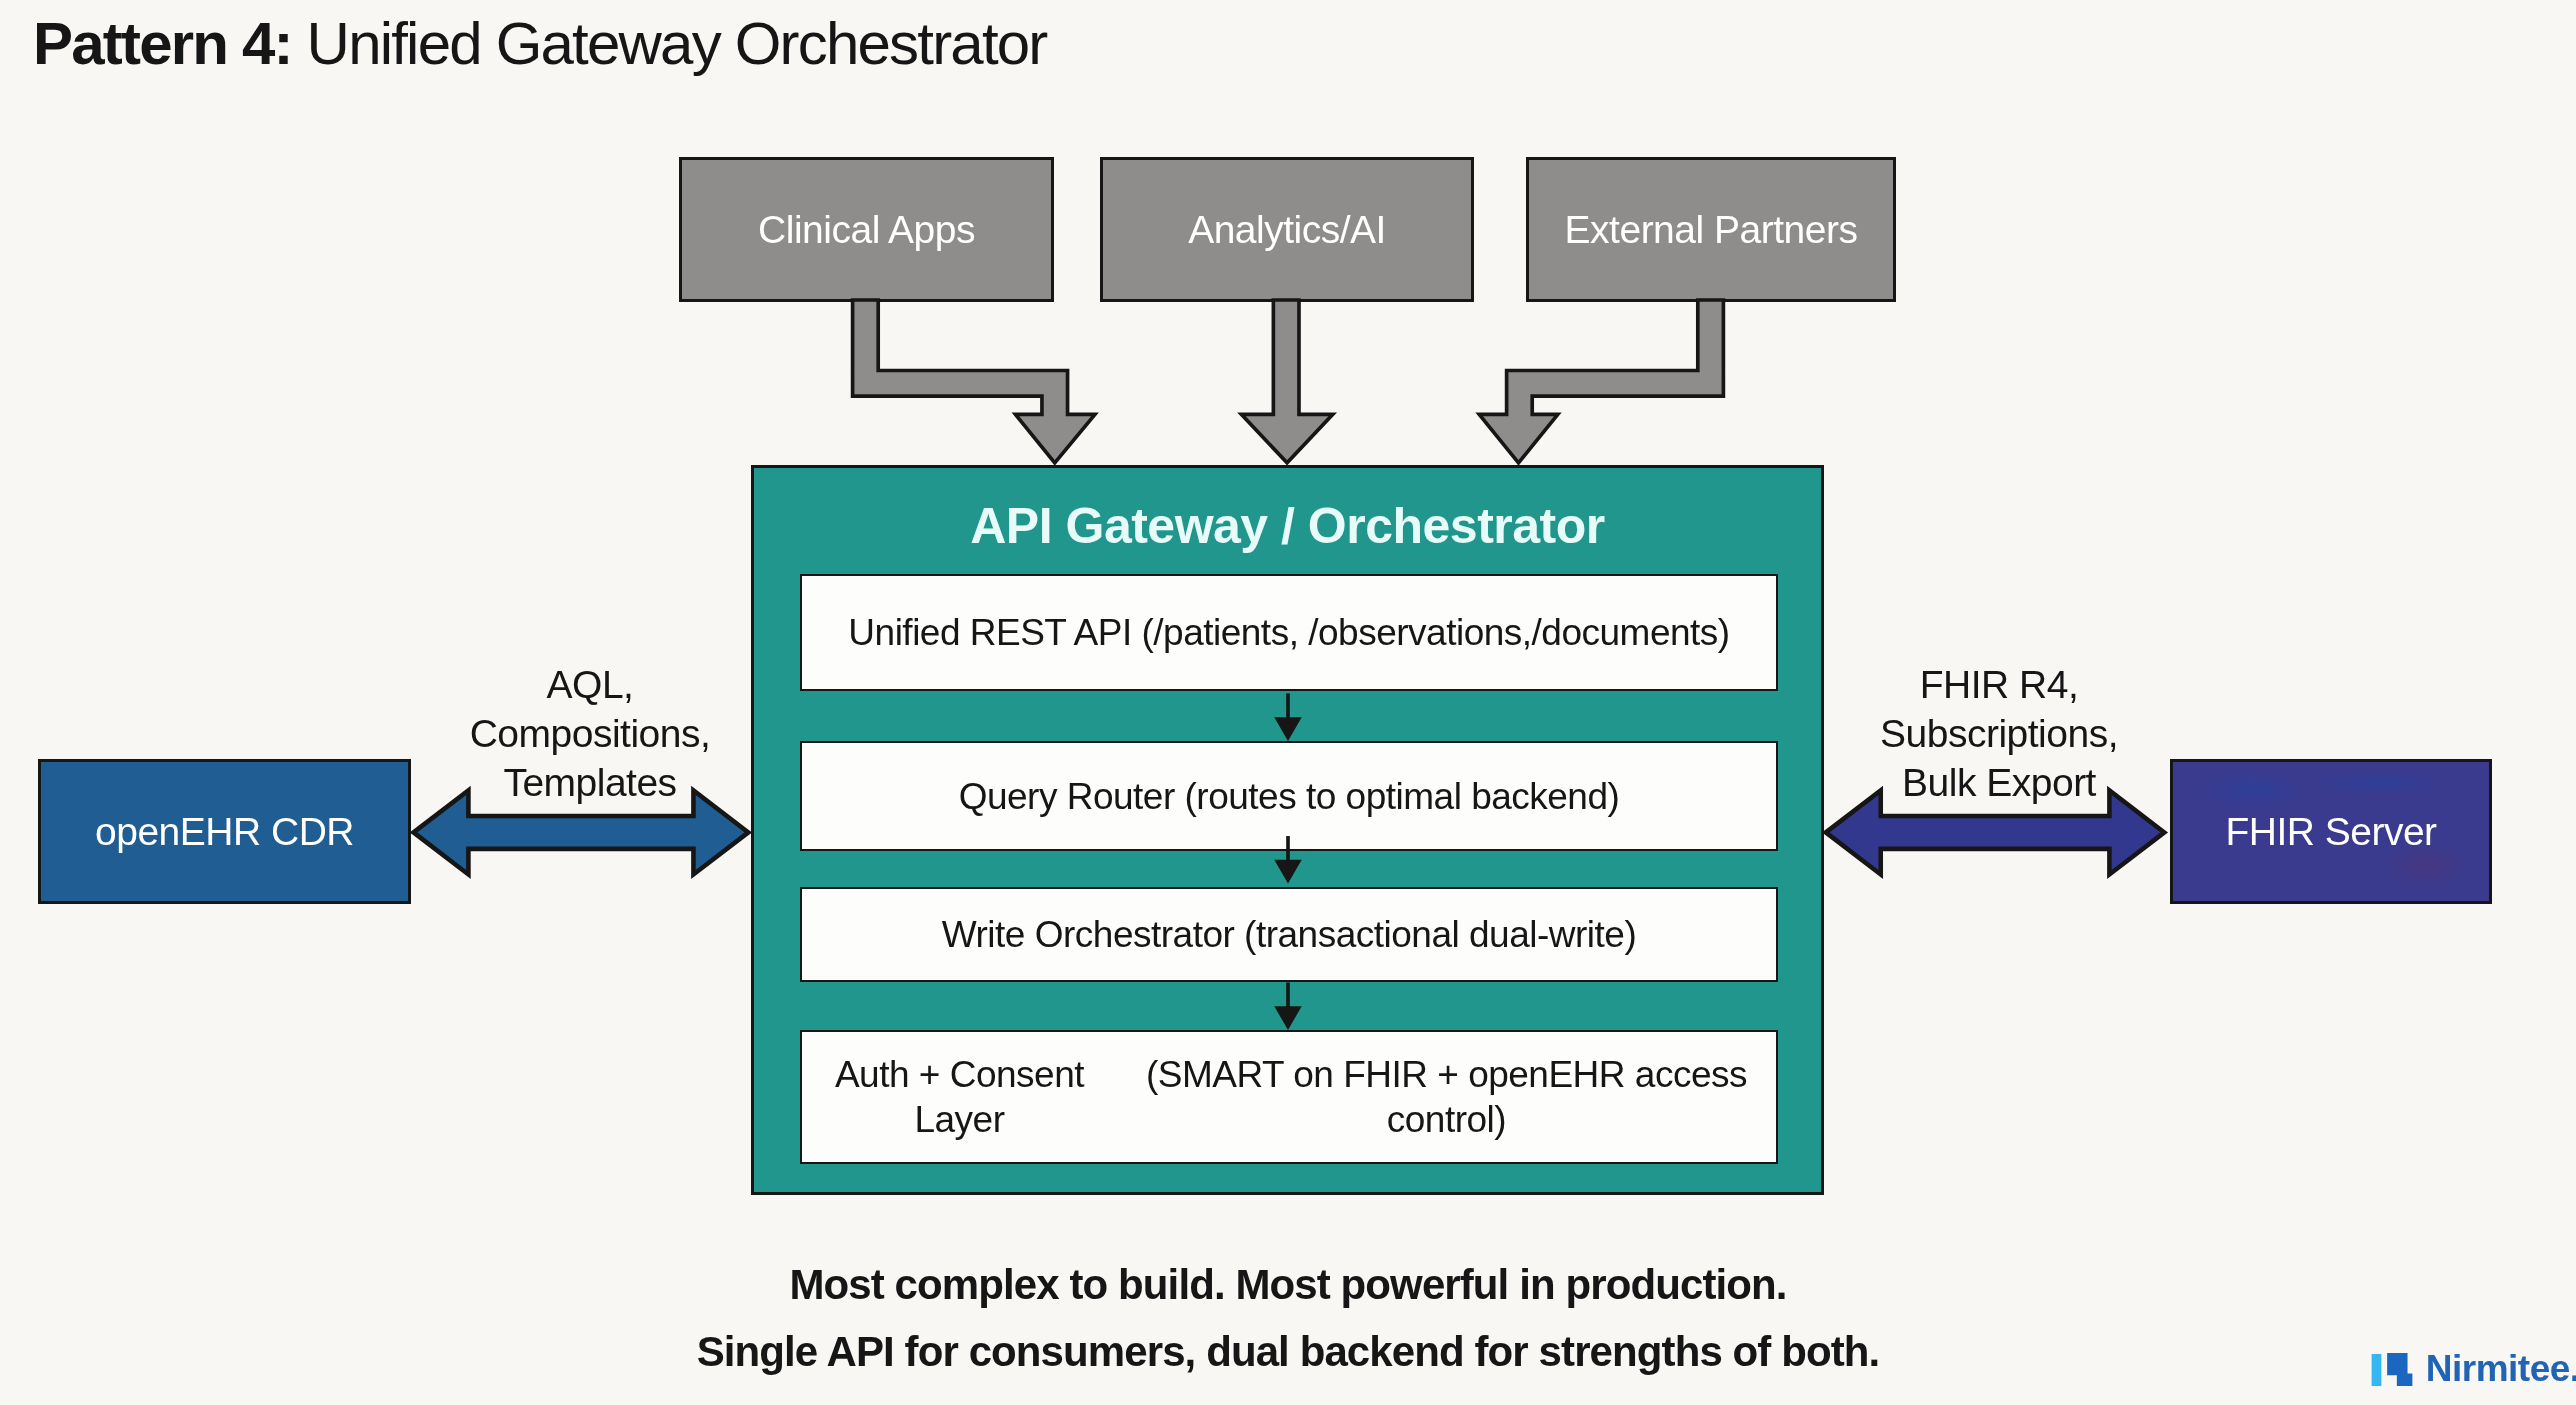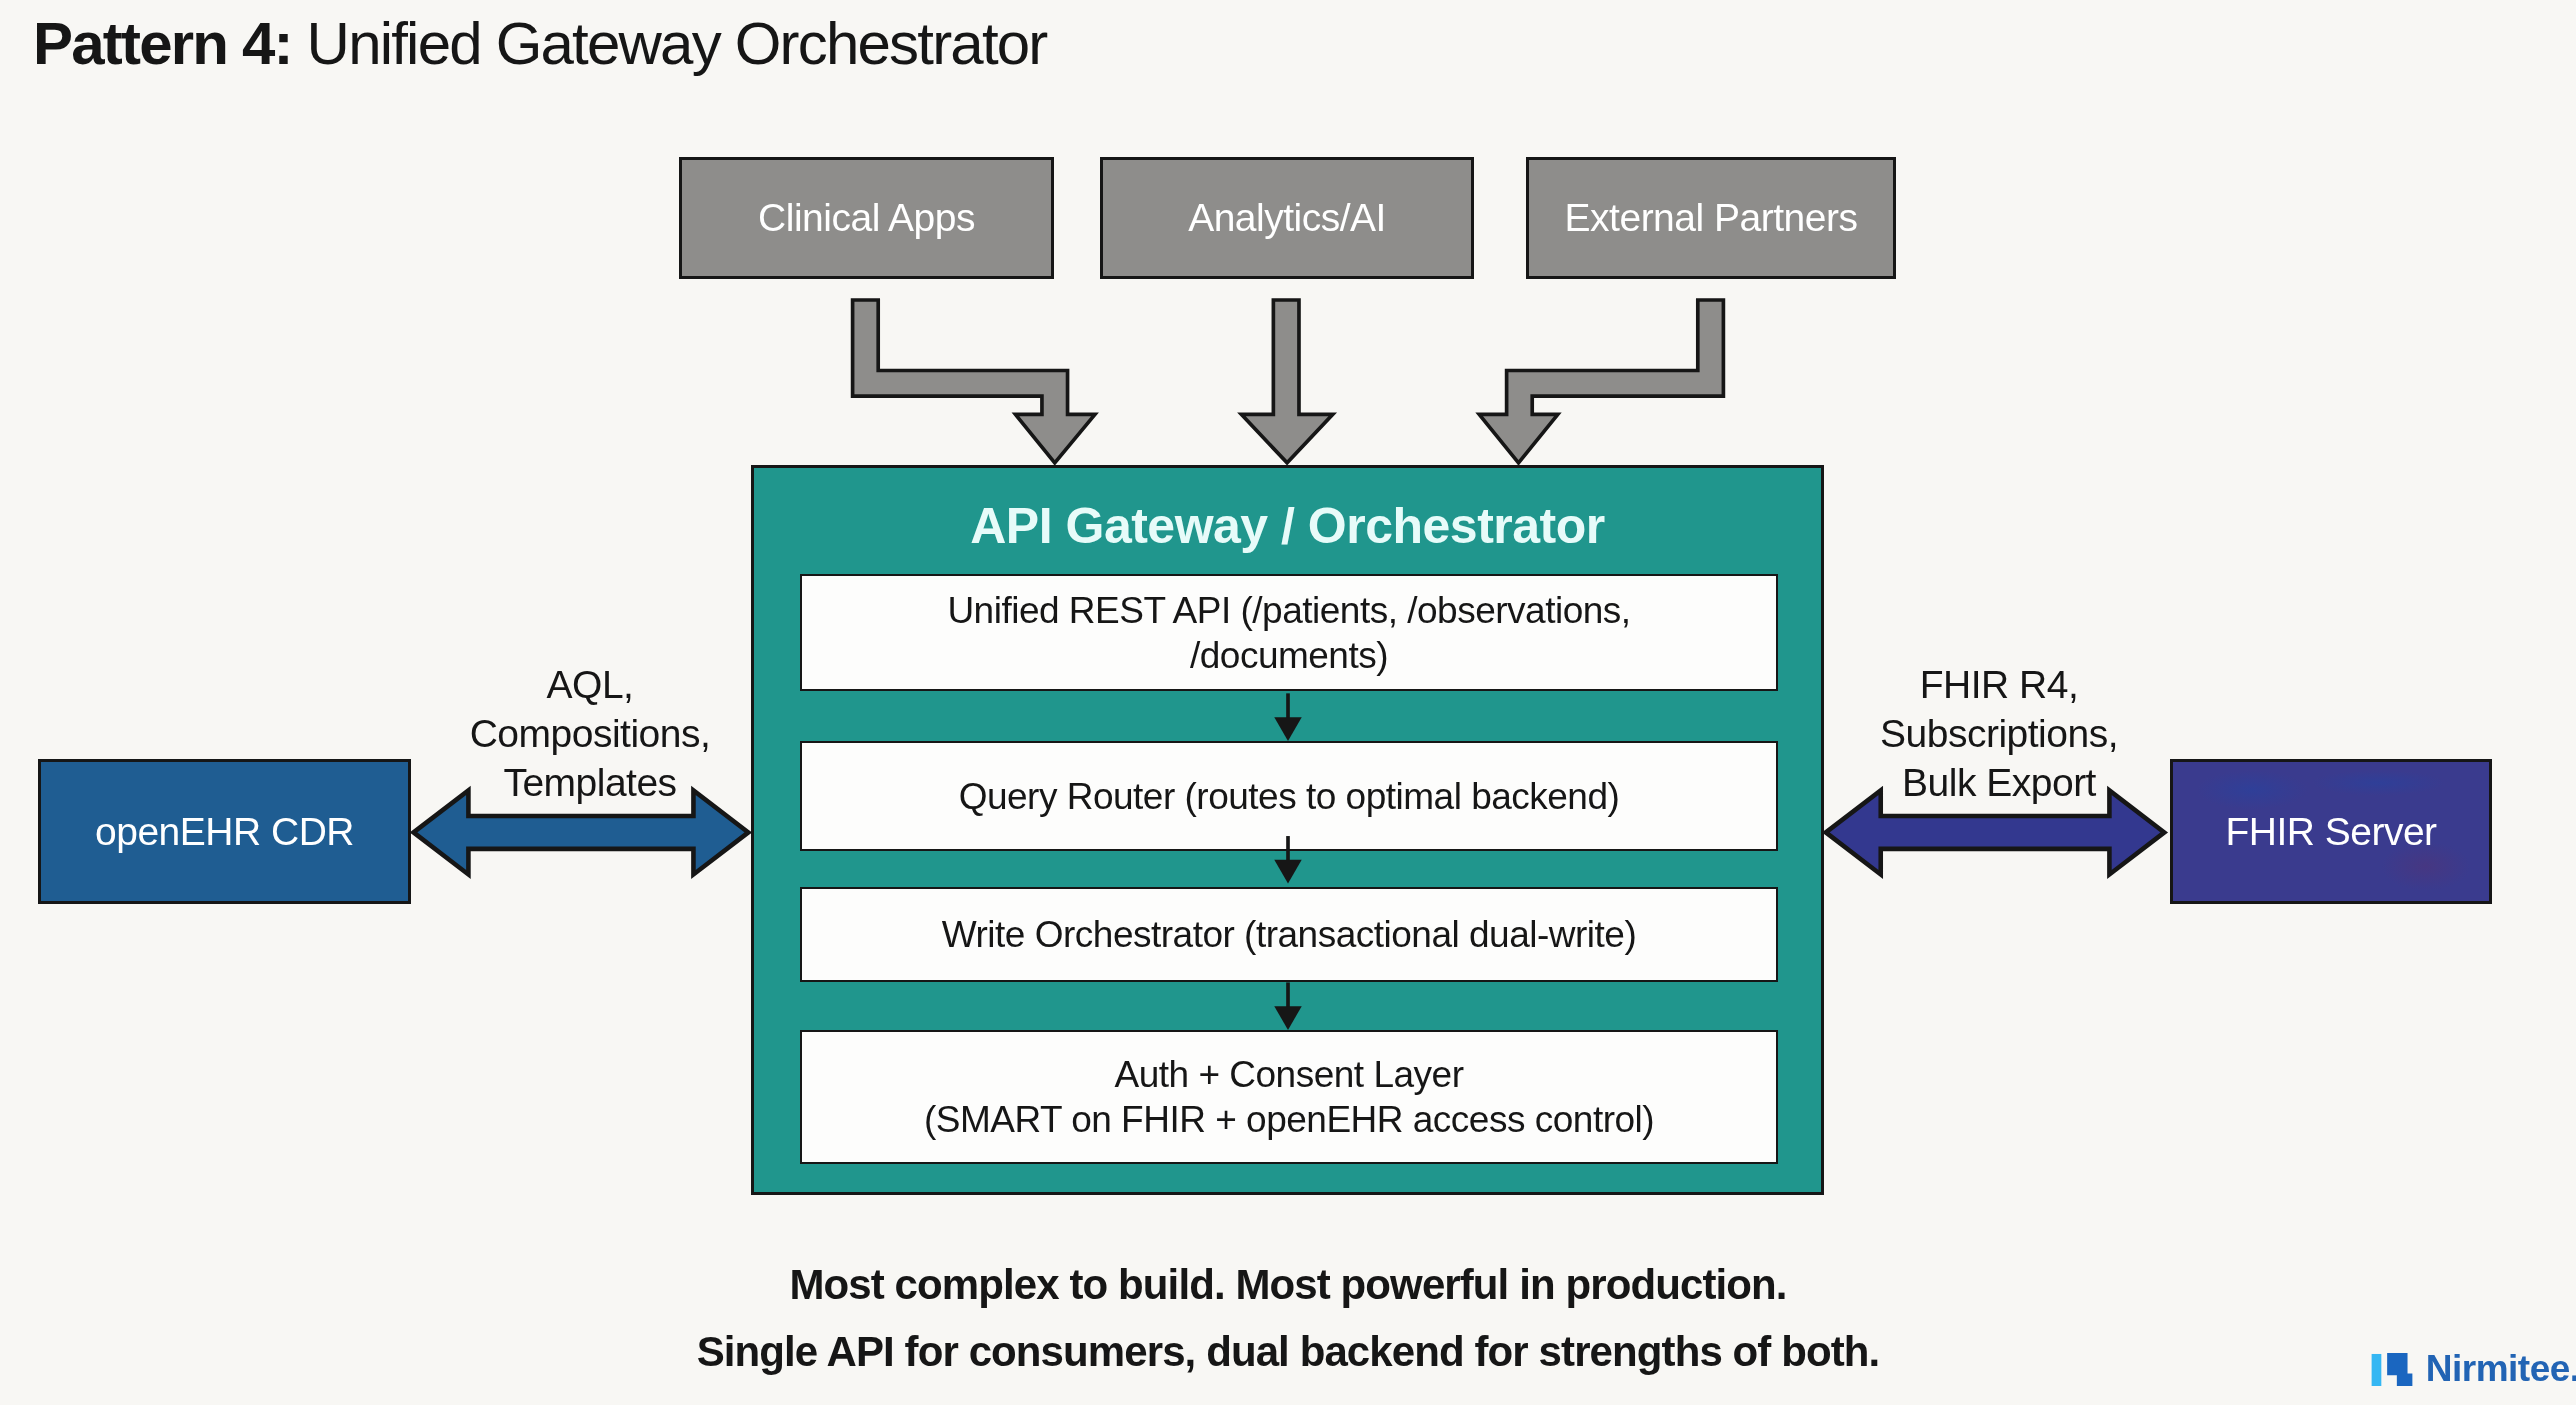--- a/index.html
+++ b/index.html
@@ -10,33 +10,33 @@
   }
   *{box-sizing:border-box;margin:0;padding:0}
   html,body{width:2576px;height:1405px;overflow:hidden}
   body{background:var(--bg);font-family:"Liberation Sans",sans-serif;color:var(--ink)}
   .canvas{position:relative;width:2576px;height:1405px}
 
   .title{position:absolute;left:33px;top:9.1px;font-size:60px;letter-spacing:-1.8px;
          font-weight:400;white-space:pre}
   .title .bold{font-weight:800}
 
-  .gbox{position:absolute;top:157px;height:122px;background:var(--box-gray);
+  .gbox{position:absolute;top:157px;height:145px;background:var(--box-gray);
         border:3.7px solid var(--ink);display:flex;align-items:center;justify-content:center;
         color:#fff;font-size:39px;letter-spacing:-0.5px}
   .gbox.b1{left:679px;width:375px}
   .gbox.b2{left:1100px;width:374px}
   .gbox.b3{left:1526px;width:370px}
 
   .gateway{position:absolute;left:751px;top:465px;width:1073px;height:730px;
            background:var(--teal);border:3.7px solid var(--ink)}
   .gw-title{position:absolute;left:0;top:29px;width:100%;text-align:center;
             color:var(--teal-text);font-size:50px;font-weight:700;letter-spacing:-0.5px}
   .layer{position:absolute;left:46px;width:978px;background:var(--white-box);
-         border:2.7px solid var(--ink);display:flex;flex-direction:column;
+         border:2.7px solid var(--ink);display:flex;flex-direction:row;
          align-items:center;justify-content:center;font-size:37px;line-height:45px;
          letter-spacing:-0.5px;text-align:center}
   .layer.lA{top:106px;height:117px}
   .layer.lB{top:273px;height:110px}
   .layer.lC{top:419px;height:95px}
   .layer.lD{top:562px;height:134px}
 
   .sysbox{position:absolute;top:759px;height:145px;border:3.7px solid var(--ink);
           display:flex;align-items:center;justify-content:center;color:#fff;
           font-size:39px;letter-spacing:-0.5px}

